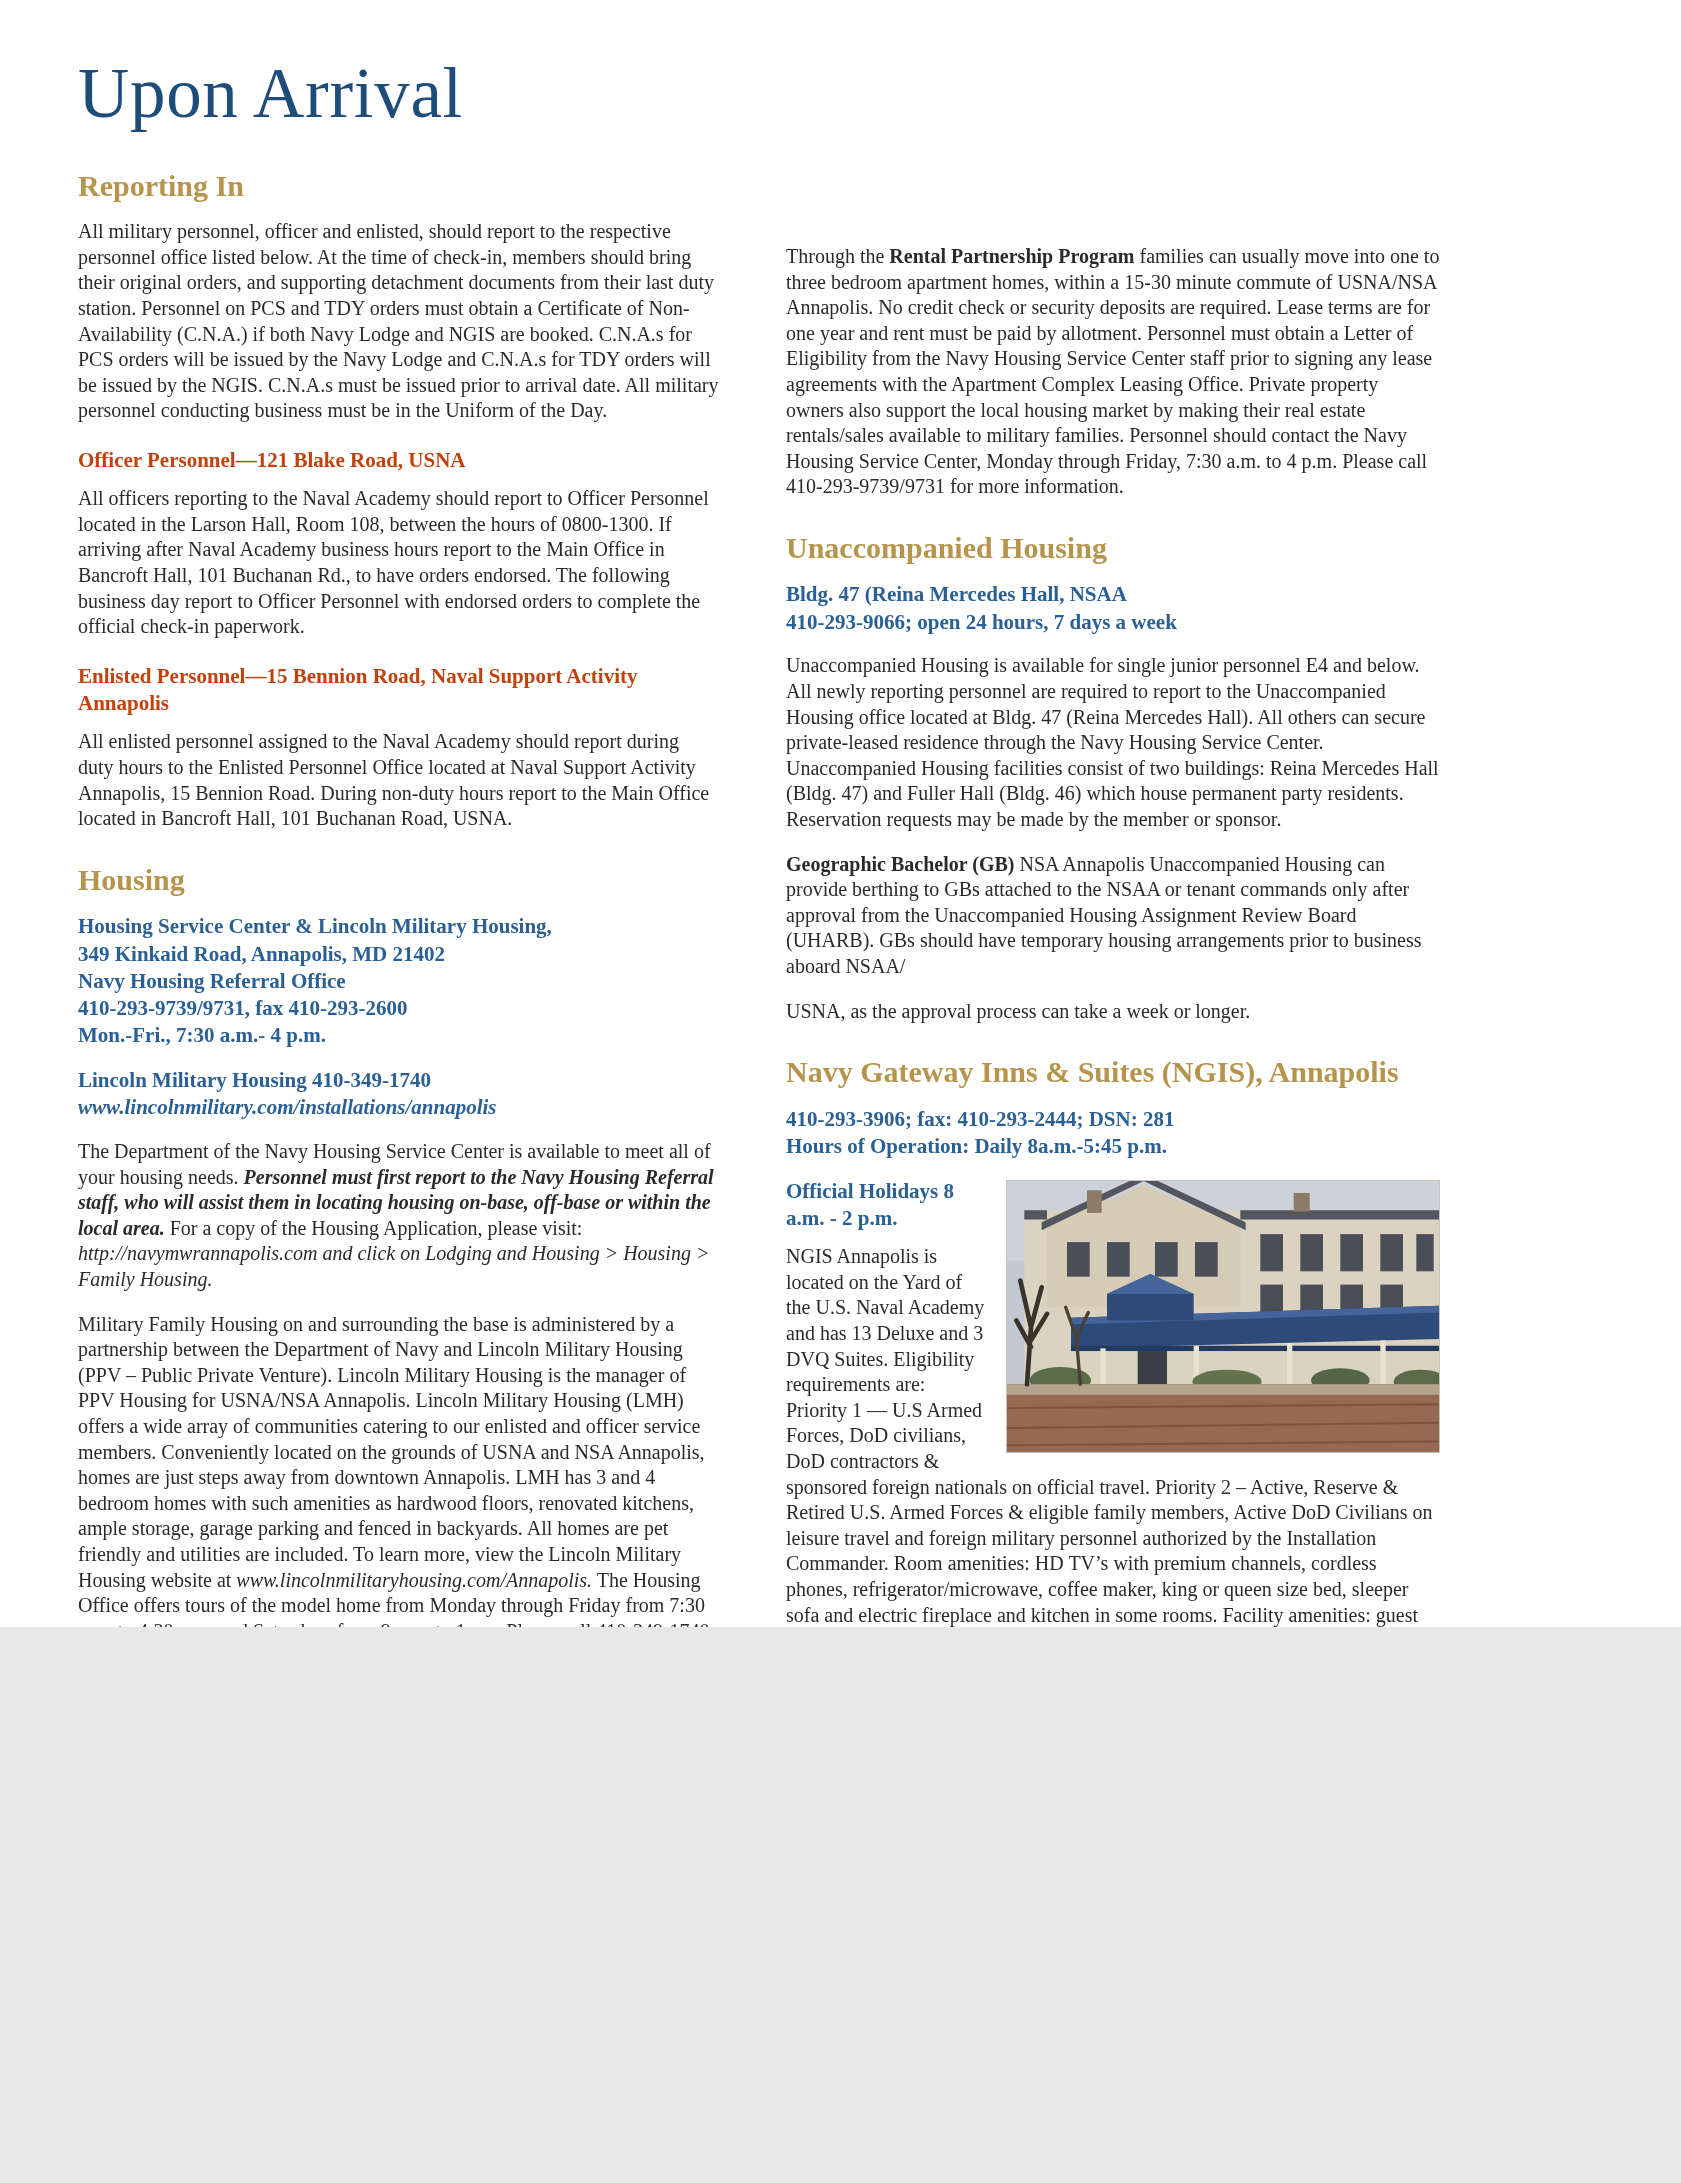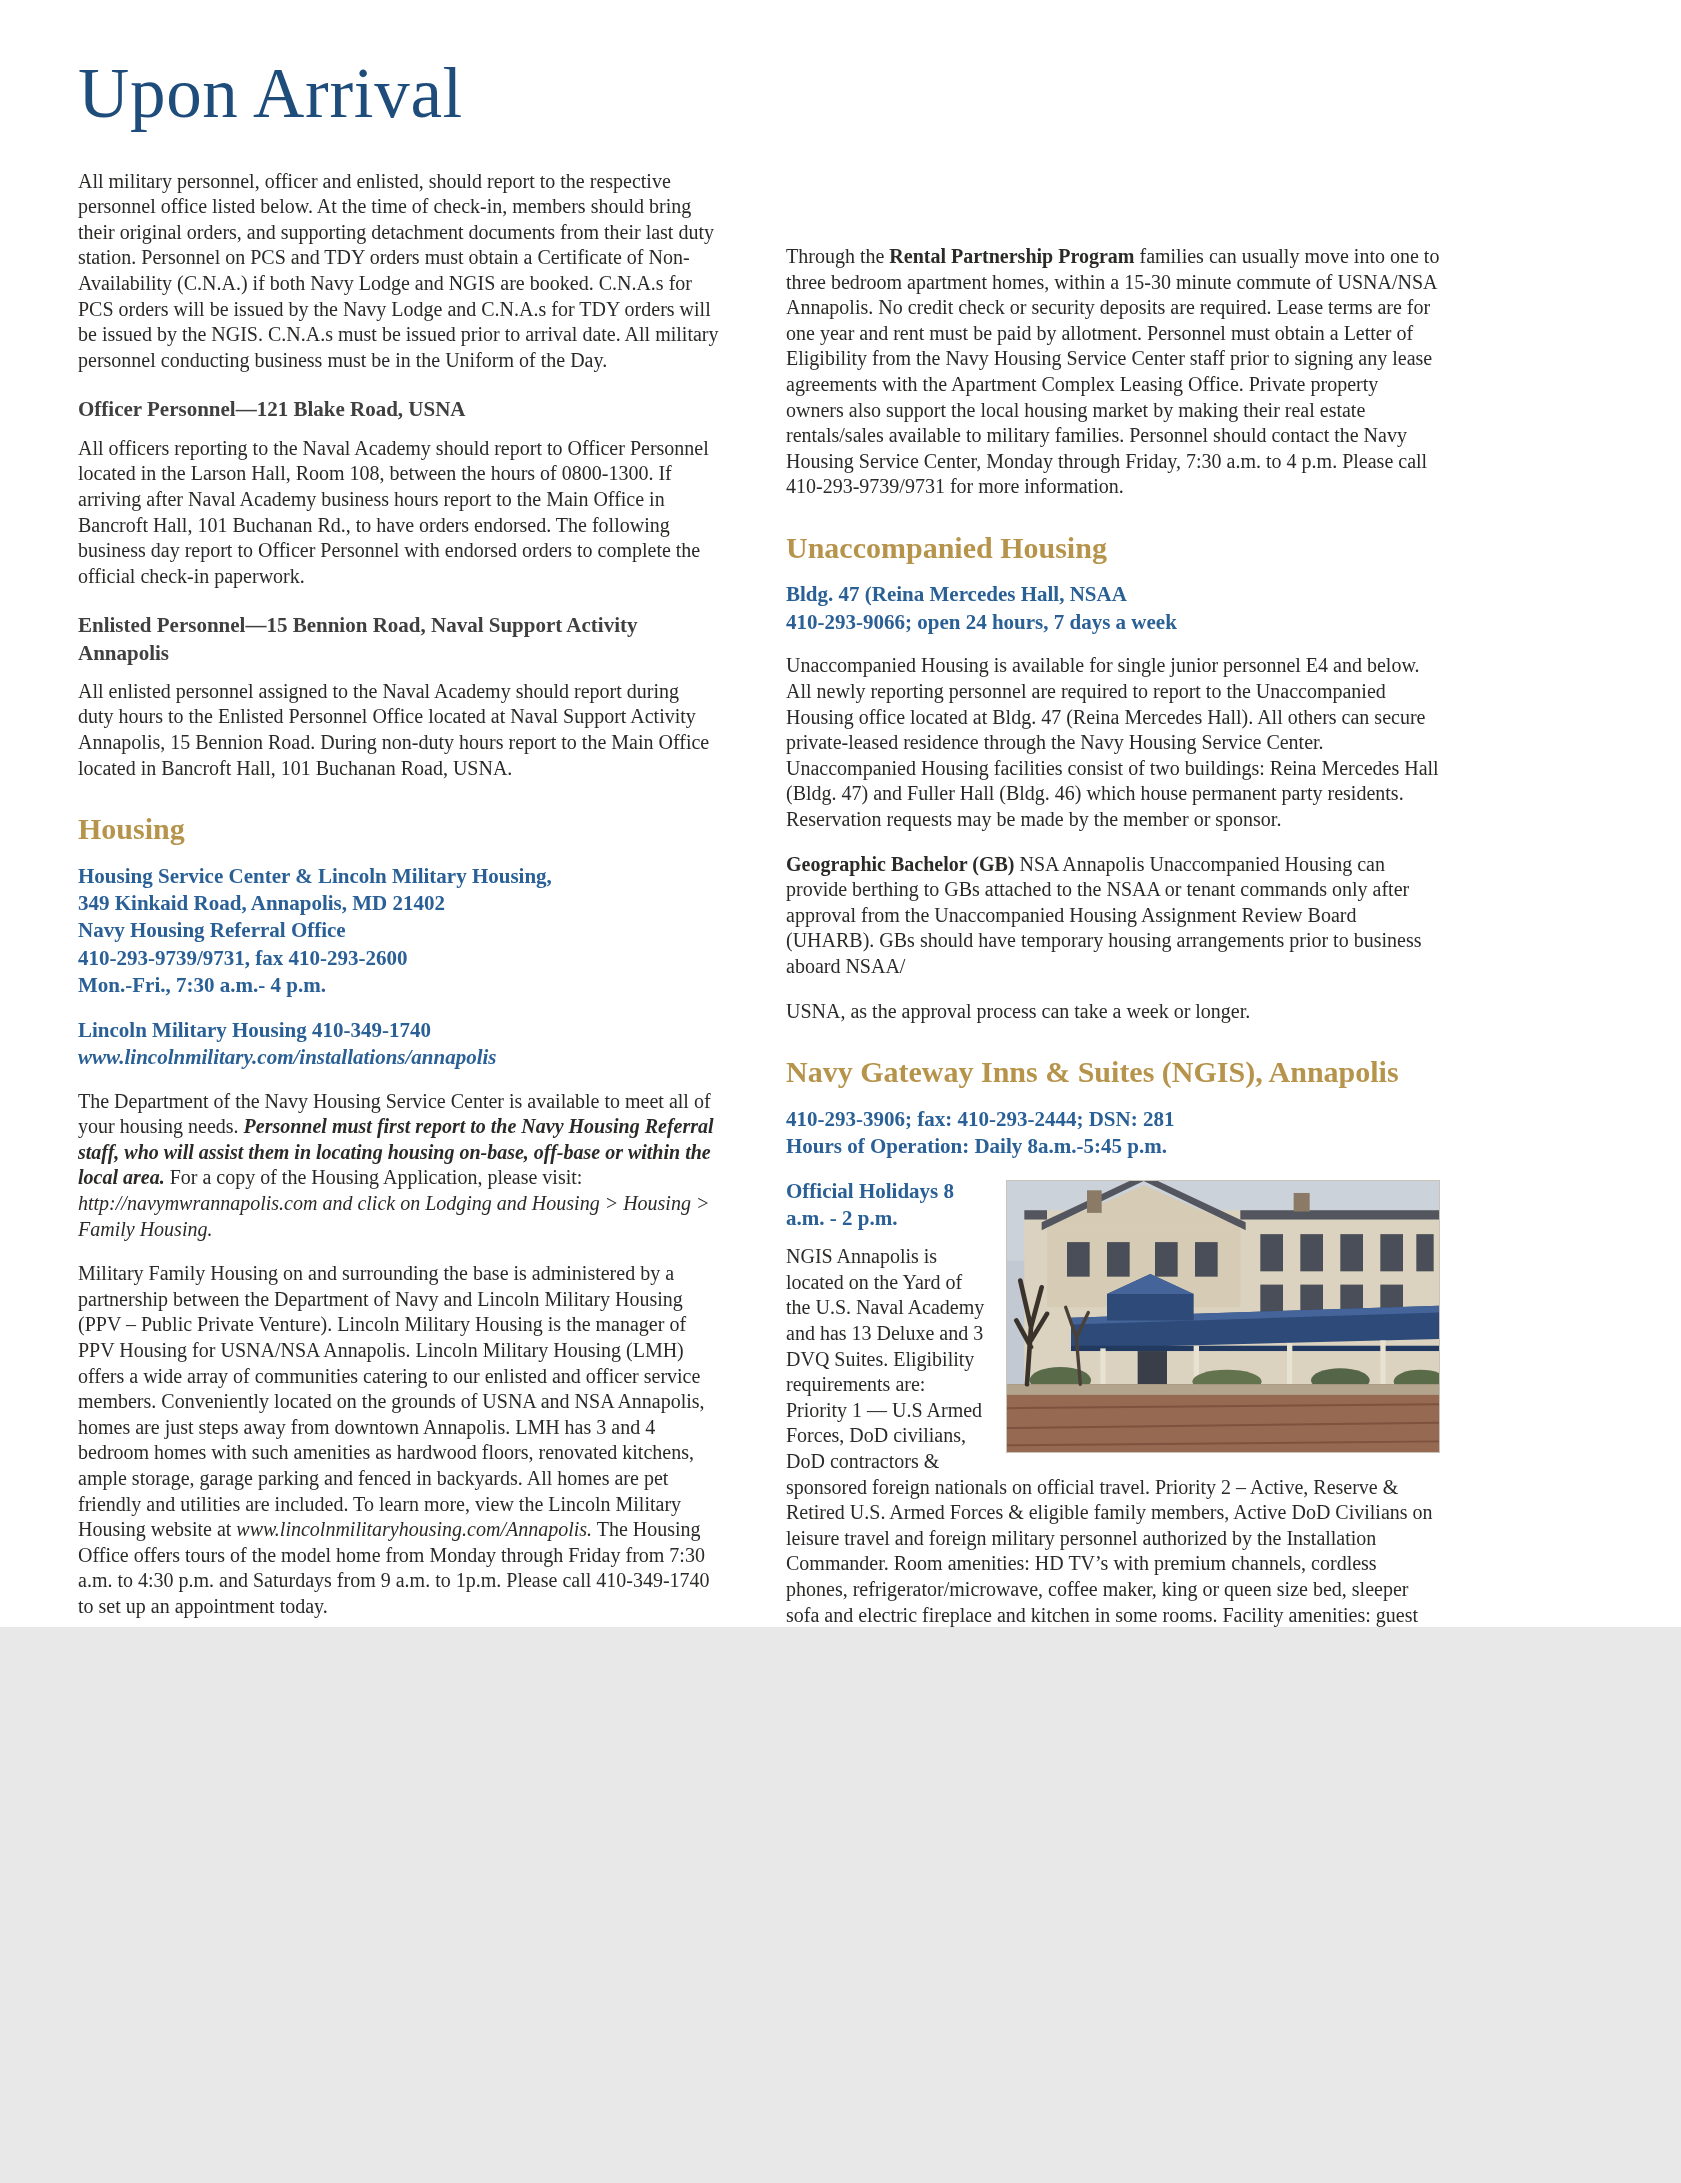--- a/index.html
+++ b/index.html
@@ -34,21 +34,21 @@
   }
   h2.gold {
     color: #b7944c;
     font-size: 30px;
     font-weight: 700;
     line-height: 1.15;
     margin: 31px 0 16px 0;
   }
   h2.gold.first { margin-top: 0; }
   h3.blue {
-    color: #404040;
+    color: #c2410c;
     font-size: 21px;
     font-weight: 700;
     line-height: 1.3;
     margin: 23px 0 12px 0;
   }
   .bluelines {
     color: #2a6096;
     font-size: 21px;
     font-weight: 700;
     line-height: 1.3;
@@ -91,20 +91,21 @@
 </style>
 </head>
 <body>
 
 <div class="page">
   <div class="columns">
 
     <div class="col-left">
       <h1 class="page-title">Upon Arrival</h1>
 
+      <h2 class="gold first">Reporting In</h2>
       <p class="body-para">All military personnel, officer and enlisted, should report to the respective personnel office listed below. At the time of check-in, members should bring their original orders, and supporting detachment documents from their last duty station. Personnel on PCS and TDY orders must obtain a Certificate of Non-Availability (C.N.A.) if both Navy Lodge and NGIS are booked. C.N.A.s for PCS orders will be issued by the Navy Lodge and C.N.A.s for TDY orders will be issued by the NGIS. C.N.A.s must be issued prior to arrival date. All military personnel conducting business must be in the Uniform of the Day.</p>
 
       <h3 class="blue">Officer Personnel—121 Blake Road, USNA</h3>
       <p class="body-para">All officers reporting to the Naval Academy should report to Officer Personnel located in the Larson Hall, Room 108, between the hours of 0800-1300. If arriving after Naval Academy business hours report to the Main Office in Bancroft Hall, 101 Buchanan Rd., to have orders endorsed. The following business day report to Officer Personnel with endorsed orders to complete the official check-in paperwork.</p>
 
       <h3 class="blue">Enlisted Personnel—15 Bennion Road, Naval Support Activity Annapolis</h3>
       <p class="body-para">All enlisted personnel assigned to the Naval Academy should report during duty hours to the Enlisted Personnel Office located at Naval Support Activity Annapolis, 15 Bennion Road. During non-duty hours report to the Main Office located in Bancroft Hall, 101 Buchanan Road, USNA.</p>
 
       <h2 class="gold">Housing</h2>
 

